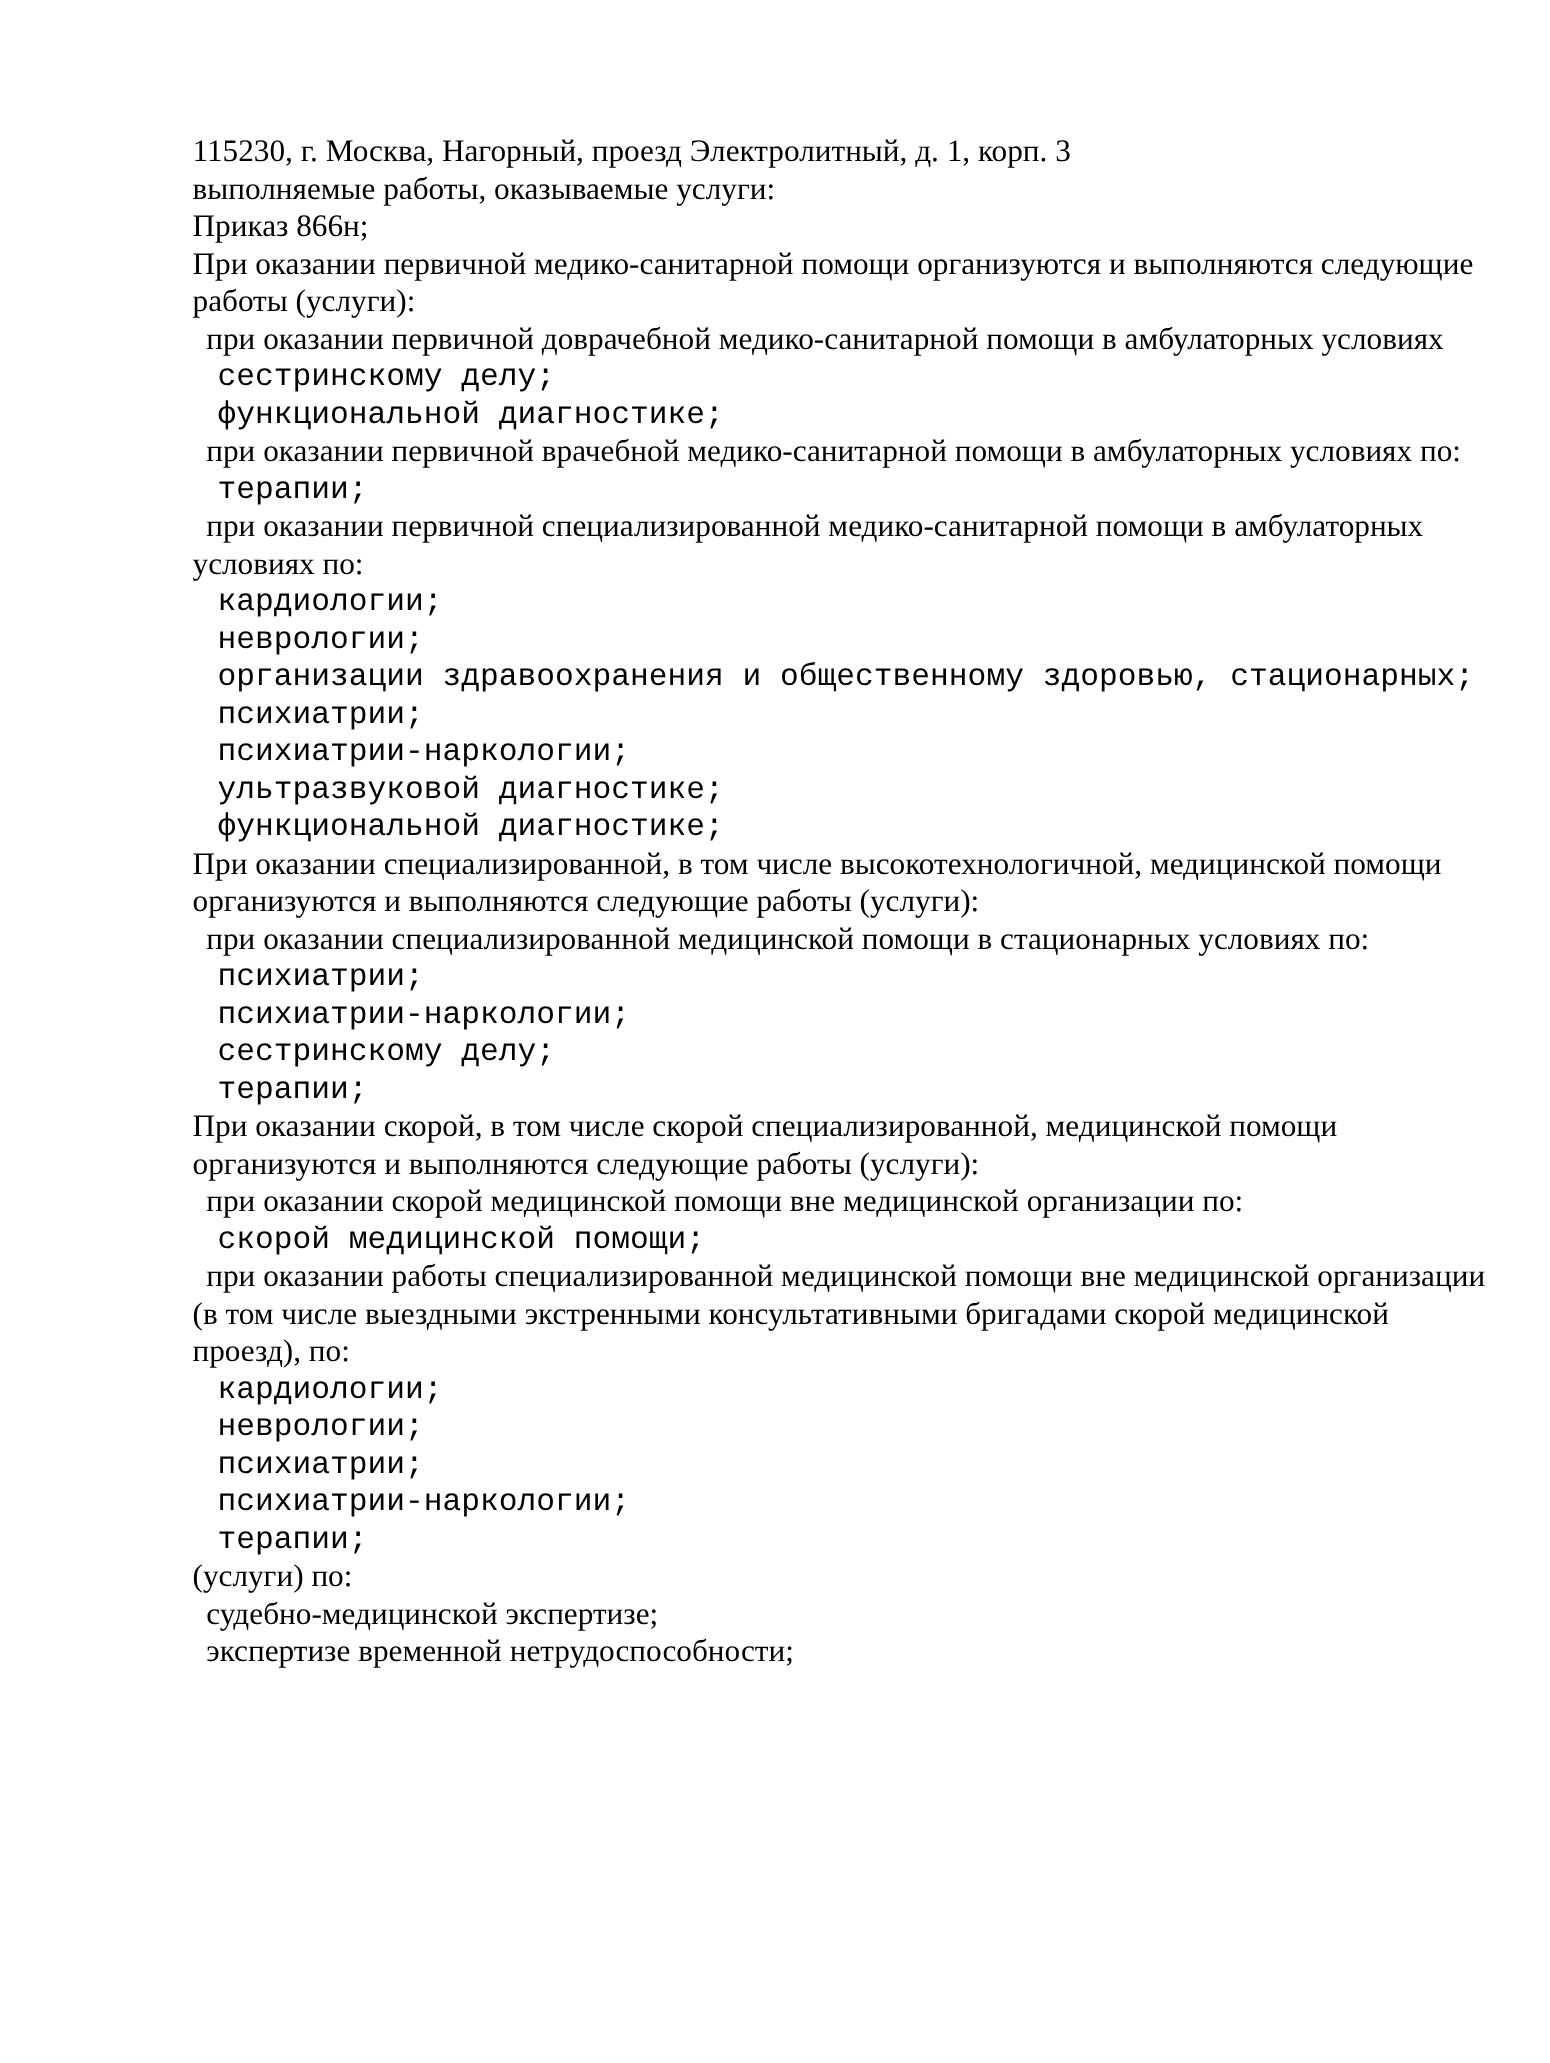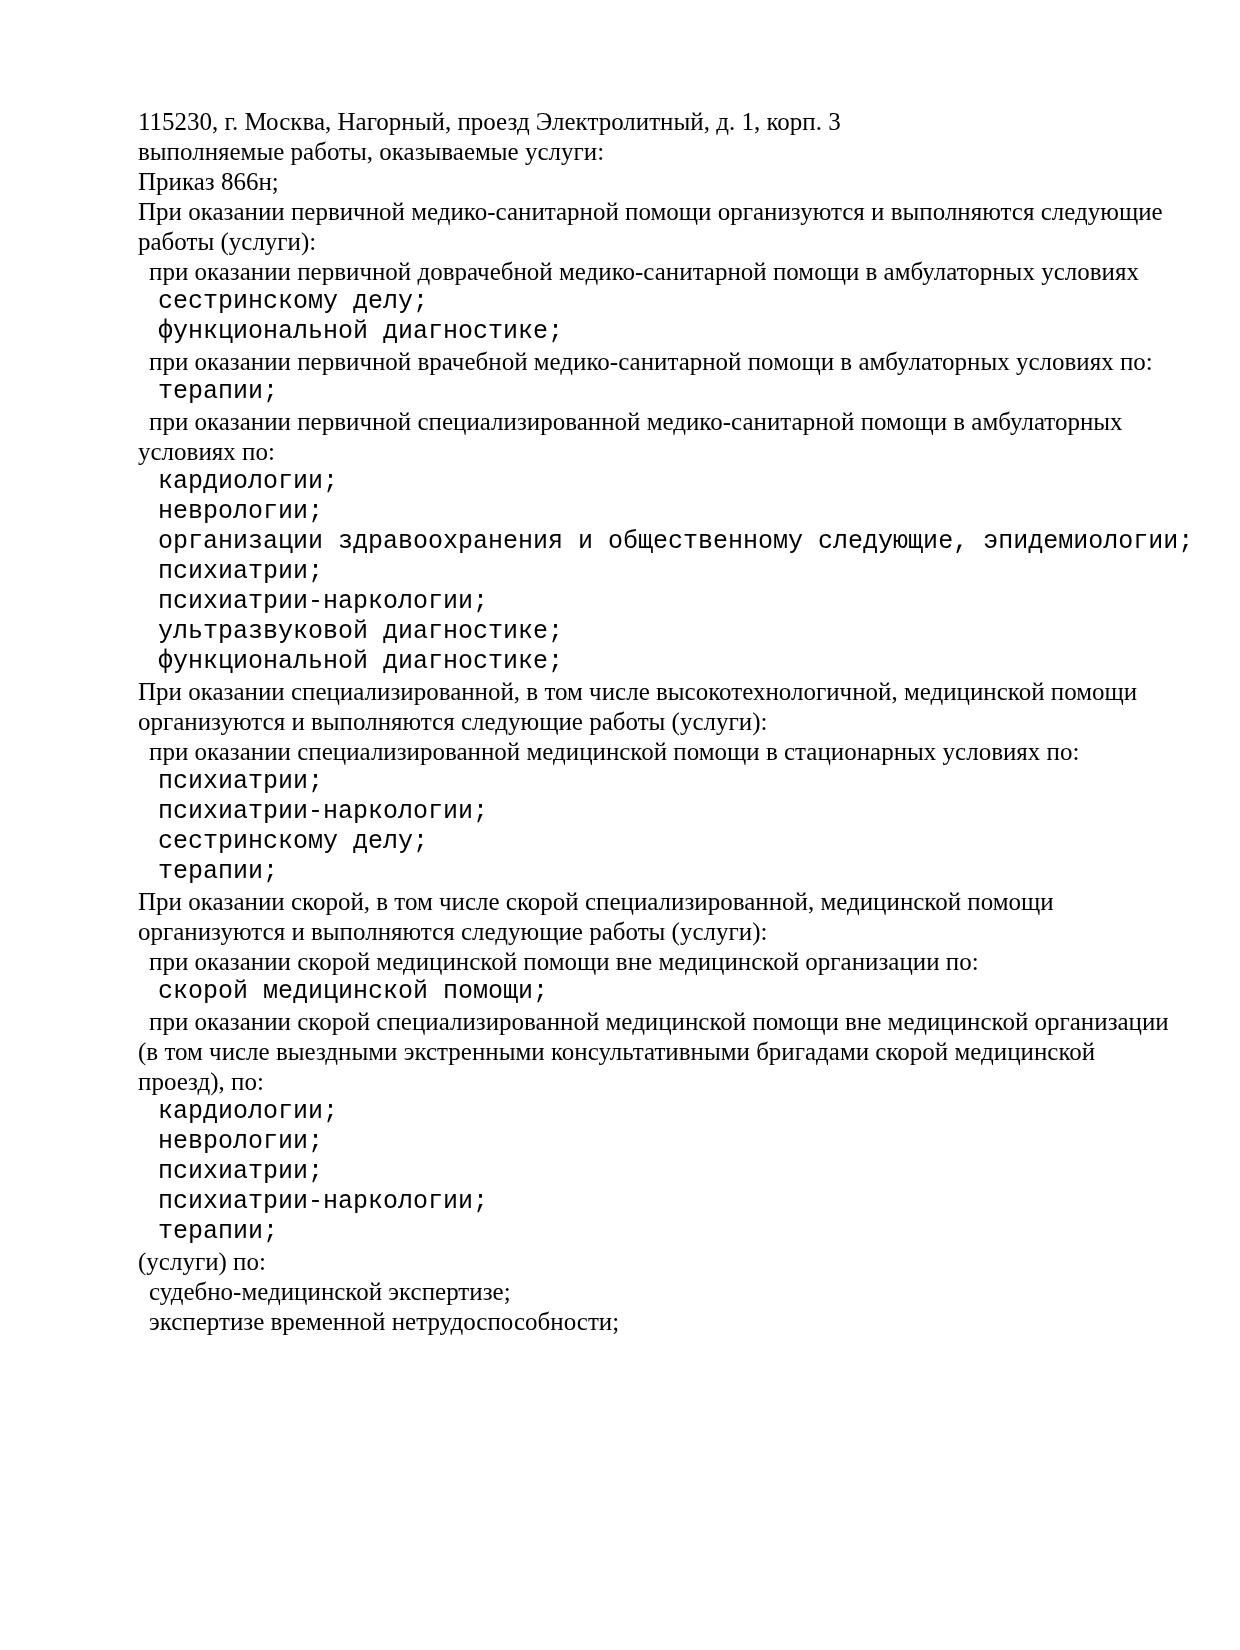--- a/index.html
+++ b/index.html
@@ -11,21 +11,21 @@
     position: relative;
     width: 1240px;
     height: 1650px;
     background: #ffffff;
     overflow: hidden;
     font-family: "Liberation Serif", "DejaVu Serif", serif;
     color: #000000;
   }
   .text-block {
     position: absolute;
-    left: 138px;
+    left: 154px;
     top: 107px;
     width: 1030px;
     font-size: 25px;
     line-height: 30px;
     letter-spacing: 0px;
   }
   .line {
     white-space: pre;
   }
   .indent-0 { padding-left: 0; }
@@ -44,37 +44,37 @@
       <div class="line indent-0">работы (услуги):</div>
       <div class="line indent-1">при оказании первичной доврачебной медико-санитарной помощи в амбулаторных условиях</div>
       <div class="line indent-2">сестринскому делу;</div>
       <div class="line indent-2">функциональной диагностике;</div>
       <div class="line indent-1">при оказании первичной врачебной медико-санитарной помощи в амбулаторных условиях по:</div>
       <div class="line indent-2">терапии;</div>
       <div class="line indent-1">при оказании первичной специализированной медико-санитарной помощи в амбулаторных</div>
       <div class="line indent-0">условиях по:</div>
       <div class="line indent-2">кардиологии;</div>
       <div class="line indent-2">неврологии;</div>
-      <div class="line indent-2">организации здравоохранения и общественному следующие, эпидемиологии;</div>
+      <div class="line indent-2">организации здравоохранения и общественному здоровью, стационарных;</div>
       <div class="line indent-2">психиатрии;</div>
       <div class="line indent-2">психиатрии-наркологии;</div>
       <div class="line indent-2">ультразвуковой диагностике;</div>
       <div class="line indent-2">функциональной диагностике;</div>
       <div class="line indent-0">При оказании специализированной, в том числе высокотехнологичной, медицинской помощи</div>
       <div class="line indent-0">организуются и выполняются следующие работы (услуги):</div>
       <div class="line indent-1">при оказании специализированной медицинской помощи в стационарных условиях по:</div>
       <div class="line indent-2">психиатрии;</div>
       <div class="line indent-2">психиатрии-наркологии;</div>
       <div class="line indent-2">сестринскому делу;</div>
       <div class="line indent-2">терапии;</div>
       <div class="line indent-0">При оказании скорой, в том числе скорой специализированной, медицинской помощи</div>
       <div class="line indent-0">организуются и выполняются следующие работы (услуги):</div>
       <div class="line indent-1">при оказании скорой медицинской помощи вне медицинской организации по:</div>
       <div class="line indent-2">скорой медицинской помощи;</div>
-      <div class="line indent-1">при оказании скорой специализированной медицинской помощи вне медицинской организации</div>
+      <div class="line indent-1">при оказании работы специализированной медицинской помощи вне медицинской организации</div>
       <div class="line indent-0">(в том числе выездными экстренными консультативными бригадами скорой медицинской</div>
       <div class="line indent-0">проезд), по:</div>
       <div class="line indent-2">кардиологии;</div>
       <div class="line indent-2">неврологии;</div>
       <div class="line indent-2">психиатрии;</div>
       <div class="line indent-2">психиатрии-наркологии;</div>
       <div class="line indent-2">терапии;</div>
       <div class="line indent-0">(услуги) по:</div>
       <div class="line indent-1">судебно-медицинской экспертизе;</div>
       <div class="line indent-1">экспертизе временной нетрудоспособности;</div>

